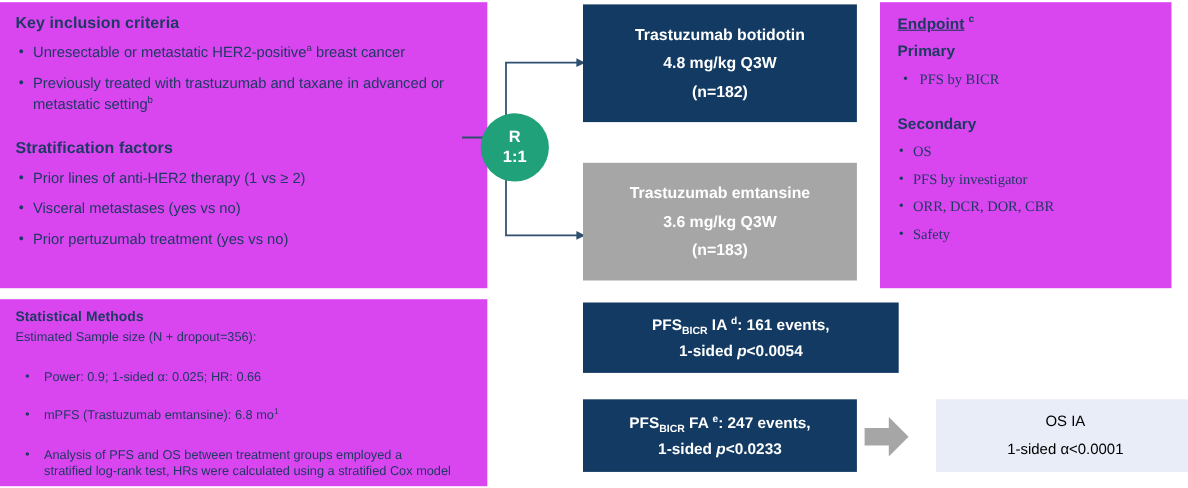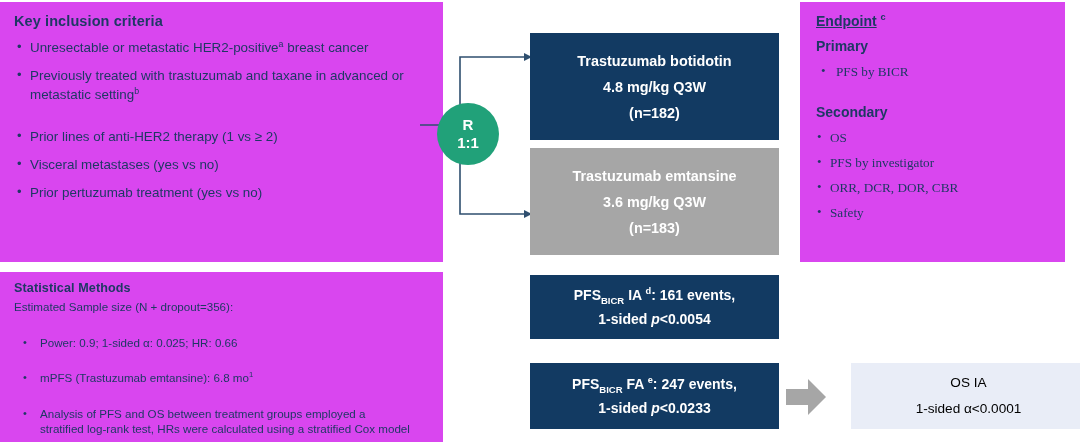--- a/index.html
+++ b/index.html
@@ -39,23 +39,23 @@
   #connector{position:absolute;left:420px;top:40px;width:120px;height:190px;}
 
   
   .cbox{position:absolute;box-sizing:border-box;display:flex;flex-direction:column;
         align-items:center;justify-content:center;text-align:center;color:#ffffff;
         font-weight:bold;}
   .navy{background:#123a62;}
   .grey{background:#a6a6a6;}
   .cbox .l{line-height:26px;font-size:14.4px;white-space:nowrap;}
 
-  #arm-a{left:530px;top:4px;width:249px;height:107px;margin-top:29px;}
+  #arm-a{left:530px;top:4px;width:249px;height:107px;}
   #arm-b{left:530px;top:148px;width:249px;height:107px;}
-  #pfs-ia{left:530px;top:275px;width:249px;height:64px;}
+  #pfs-ia{left:530px;top:275px;width:287px;height:64px;}
   #pfs-fa{left:530px;top:363px;width:249px;height:66px;}
   #pfs-ia .l,#pfs-fa .l{line-height:24px;font-size:14px;}
 
   
   #endpoint-panel{left:800px;top:2px;width:265px;height:260px;padding:11px 16px 0 16px;}
   #endpoint-panel .hdr{font-weight:bold;font-size:14px;color:#1f3864;margin:0 0 9px 0;}
   #endpoint-panel .hdr u{text-decoration:underline;}
   #endpoint-panel li{font-size:13.2px;line-height:18px;margin-bottom:7px;padding-left:14px;font-family:Liberation Serif, serif;}
   #endpoint-panel li::before{left:1px;}
   #endpoint-panel li.indent{padding-left:20px;}
@@ -71,20 +71,21 @@
 </head>
 <body>
 
 <div class="panel" id="inclusion-panel">
   <div class="sec-title">Key inclusion criteria</div>
   <ul>
     <li><span>Unresectable or metastatic HER2-positive</span><sup>a</sup><span> breast cancer</span></li>
     <li><span>Previously treated with trastuzumab and taxane in advanced or metastatic setting</span><sup>b</sup></li>
   </ul>
   <div class="gap"></div>
+  <div class="sec-title">Stratification factors</div>
   <ul>
     <li>Prior lines of anti-HER2 therapy (1 vs ≥ 2)</li>
     <li>Visceral metastases (yes vs no)</li>
     <li>Prior pertuzumab treatment (yes vs no)</li>
   </ul>
 </div>
 
 <div class="panel" id="stats-panel">
   <div class="sec-title small">Statistical Methods</div>
   <p class="line">Estimated Sample size (N + dropout=356):</p>

